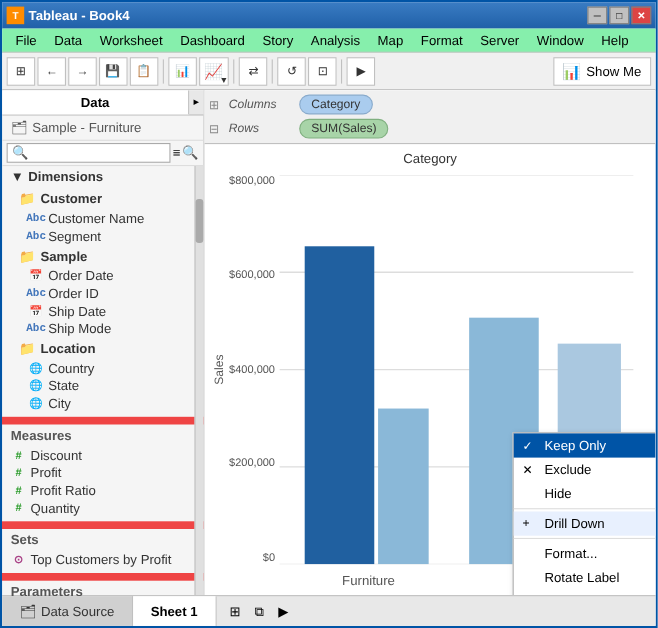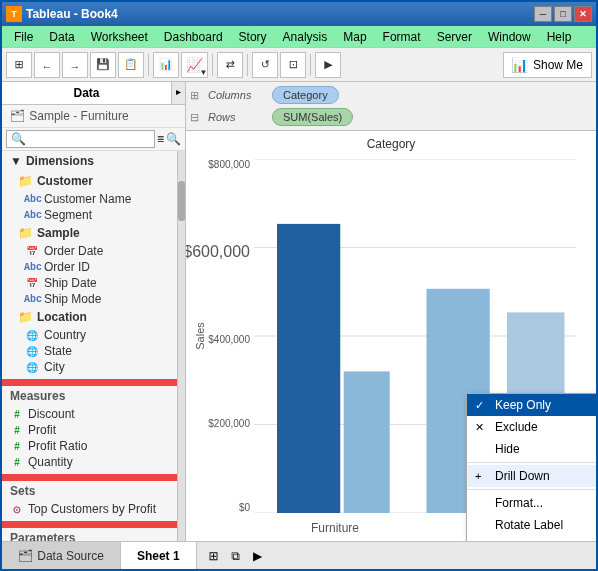--- a/index.html
+++ b/index.html
@@ -280,21 +280,21 @@
           <span class="shelf-label">Rows</span>
           <div class="shelf-pill">SUM(Sales)</div>
         </div>
       </div>
 
       <div class="chart-area">
         <div class="chart-title">Category</div>
 
         <div style="position:absolute; left:16px; top:28px; bottom:28px; display:flex; flex-direction:column; justify-content:space-between; align-items:flex-end; width:48px;">
           <span style="font-size:10px; color:#555;">$800,000</span>
-          <span style="font-size:16px; color:#555;">$600,000</span>
+          <span style="font-size:10px; color:#555;">$600,000</span>
           <span style="font-size:10px; color:#555;">$400,000</span>
           <span style="font-size:10px; color:#555;">$200,000</span>
           <span style="font-size:10px; color:#555;">$0</span>
         </div>
 
         <div style="position:absolute; left:0; top:50%; transform:translateY(-50%) rotate(-90deg); font-size:11px; color:#555; white-space:nowrap;">Sales</div>
 
         <svg style="position:absolute; left:68px; right:20px; top:28px; bottom:28px; width:calc(100% - 88px); height:calc(100% - 56px);" viewBox="0 0 280 300" preserveAspectRatio="none">
 
           <line x1="0" y1="0" x2="280" y2="0" stroke="#ddd" stroke-width="1"></line>

